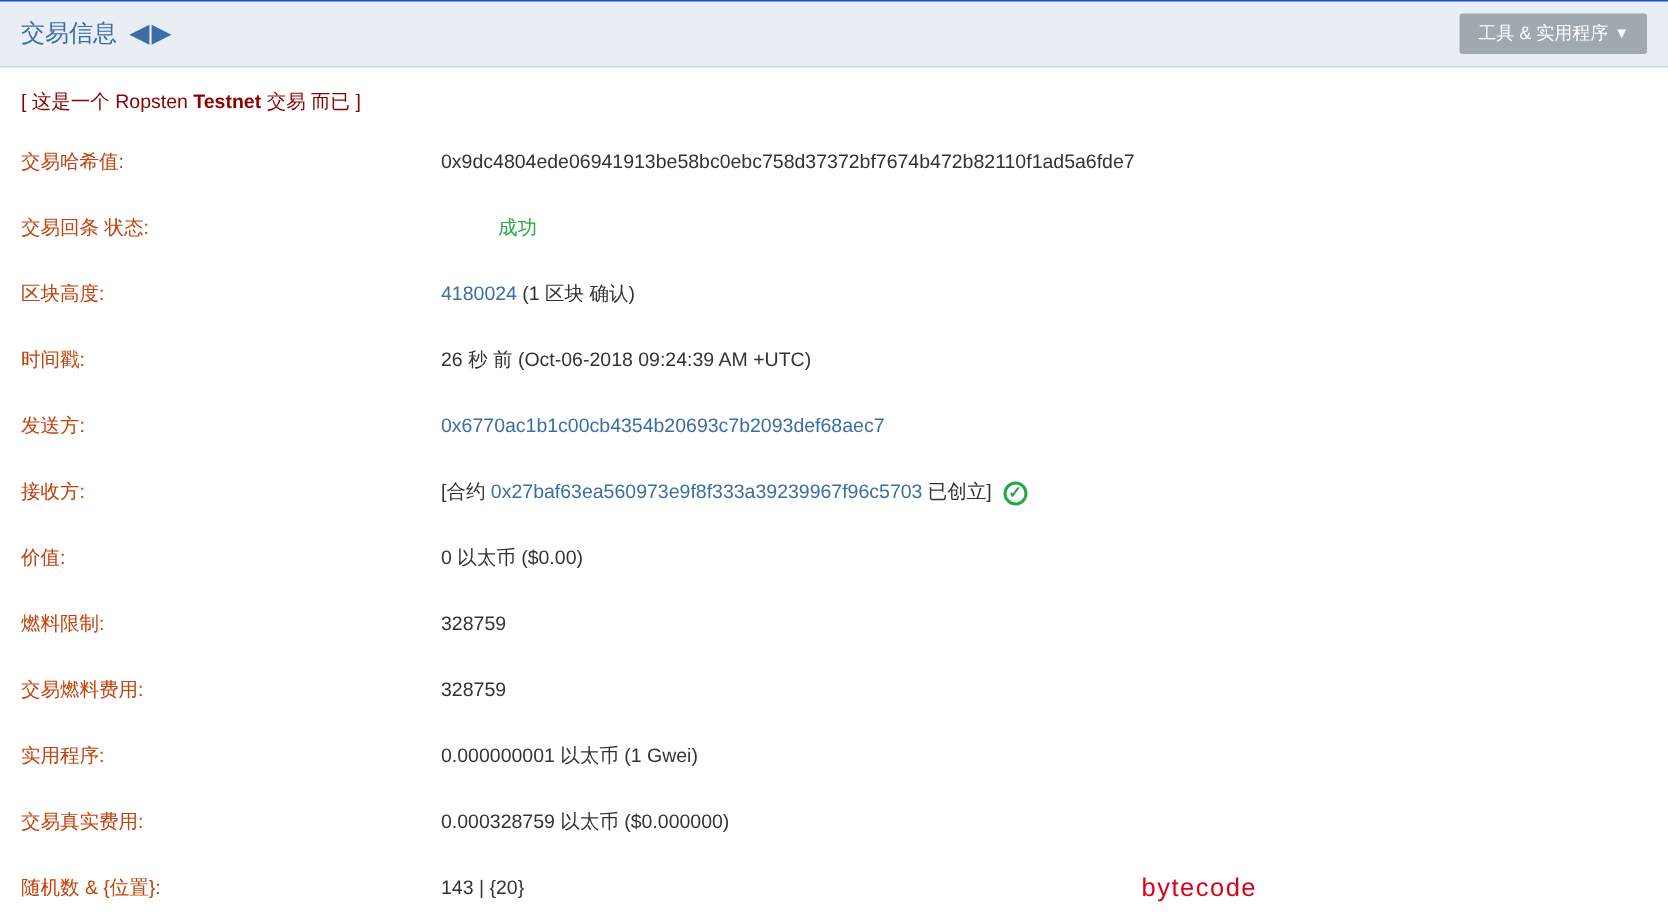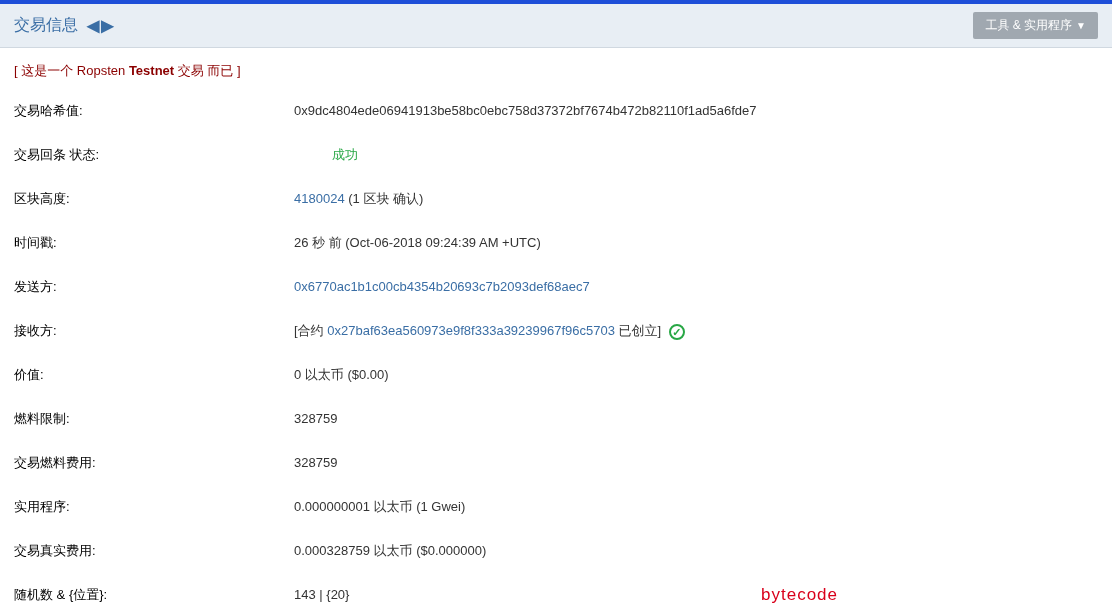--- a/index.html
+++ b/index.html
@@ -9,21 +9,21 @@
     }
     body {
       font-family: "Helvetica Neue", Helvetica, Arial, "Microsoft YaHei", sans-serif;
       font-size: 13px;
       color: #333;
       background: #fff;
       width: 1112px;
     }
     .header {
       background: #e8eef4;
-      border-top: 4px solid #1d4ed8;
+      border-top: 1px solid #1d4ed8;
       border-bottom: 1px solid #d0d8e0;
       padding: 8px 14px;
       display: flex;
       align-items: center;
       justify-content: space-between;
     }
     .header-left {
       display: flex;
       align-items: center;
     }
@@ -68,21 +68,21 @@
       font-weight: bold;
     }
     .row {
       display: flex;
       padding: 6px 0;
       line-height: 22px;
       margin-bottom: 10px;
     }
     .row-label {
       width: 280px;
-      color: #000000;
+      color: #c2410c;
       flex-shrink: 0;
     }
     .row-value {
       flex: 1;
       color: #333;
       word-break: break-all;
     }
     .link {
       color: #3a6ea5;
       cursor: pointer;

